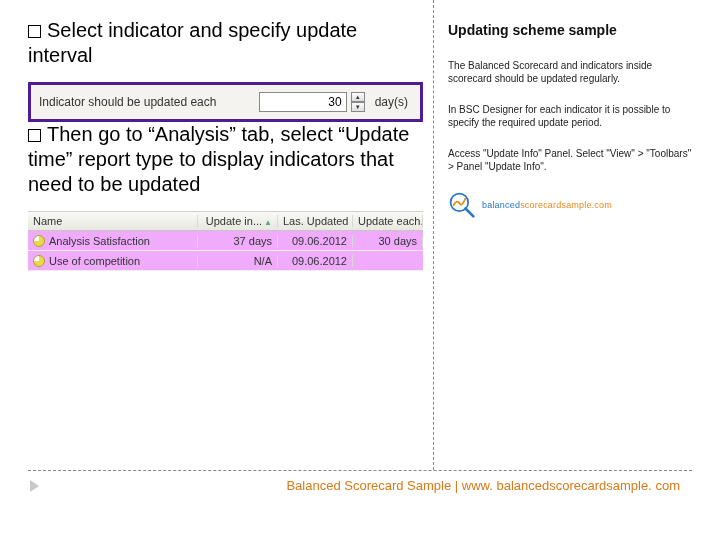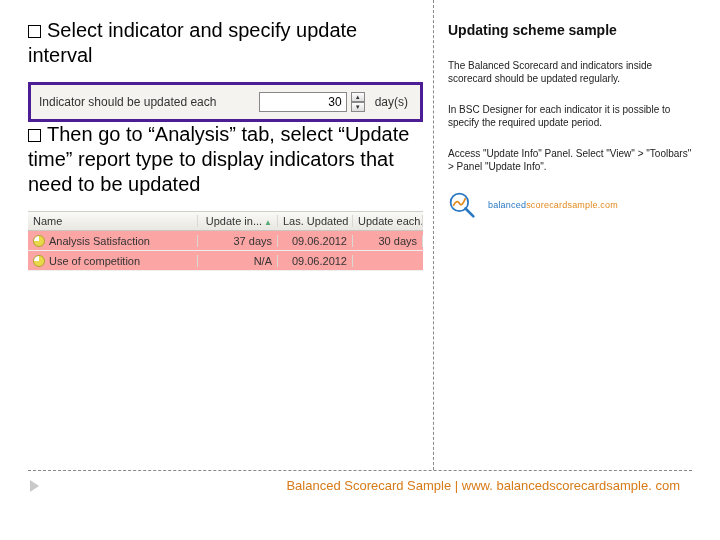--- a/index.html
+++ b/index.html
@@ -94,21 +94,21 @@
     background: linear-gradient(#fdfdfd,#dedede);
     border: 1px solid #888;
     display:flex;align-items:center;justify-content:center;
     font-size: 6px; color:#333;
   }
   .shot1 .unit { padding: 0 6px; }
 
   
   .shot2 {
     width: 395px;
-    background: #fca5a5;
+    background: #f0abfc;
     font-family: Tahoma, Arial, sans-serif;
     font-size: 11px;
     color: #333;
     margin-top: 6px;
   }
   .shot2 .thead, .shot2 .trow {
     display: flex;
     align-items: center;
     height: 20px;
   }
@@ -131,21 +131,21 @@
   .pie {
     width: 12px; height: 12px; border-radius: 50%;
     background: conic-gradient(#e8d84a 0 75%, #fff 75% 100%);
     border: 1px solid #b0a42a;
     flex-shrink: 0;
   }
   .sort-ind { font-size: 8px; color:#5a7; margin-left:2px;}
 
   
   .logo-wrap {
-    display:flex; align-items:center; gap:12px;
+    display:flex; align-items:center; gap:6px;
     margin-top: 4px;
   }
   .logo-ic {
     width: 28px; height: 28px;
     position: relative;
   }
   .logo-ic svg { width:100%; height:100%; }
   .logo-text {
     font-size: 9px;
     letter-spacing: 0.2px;

